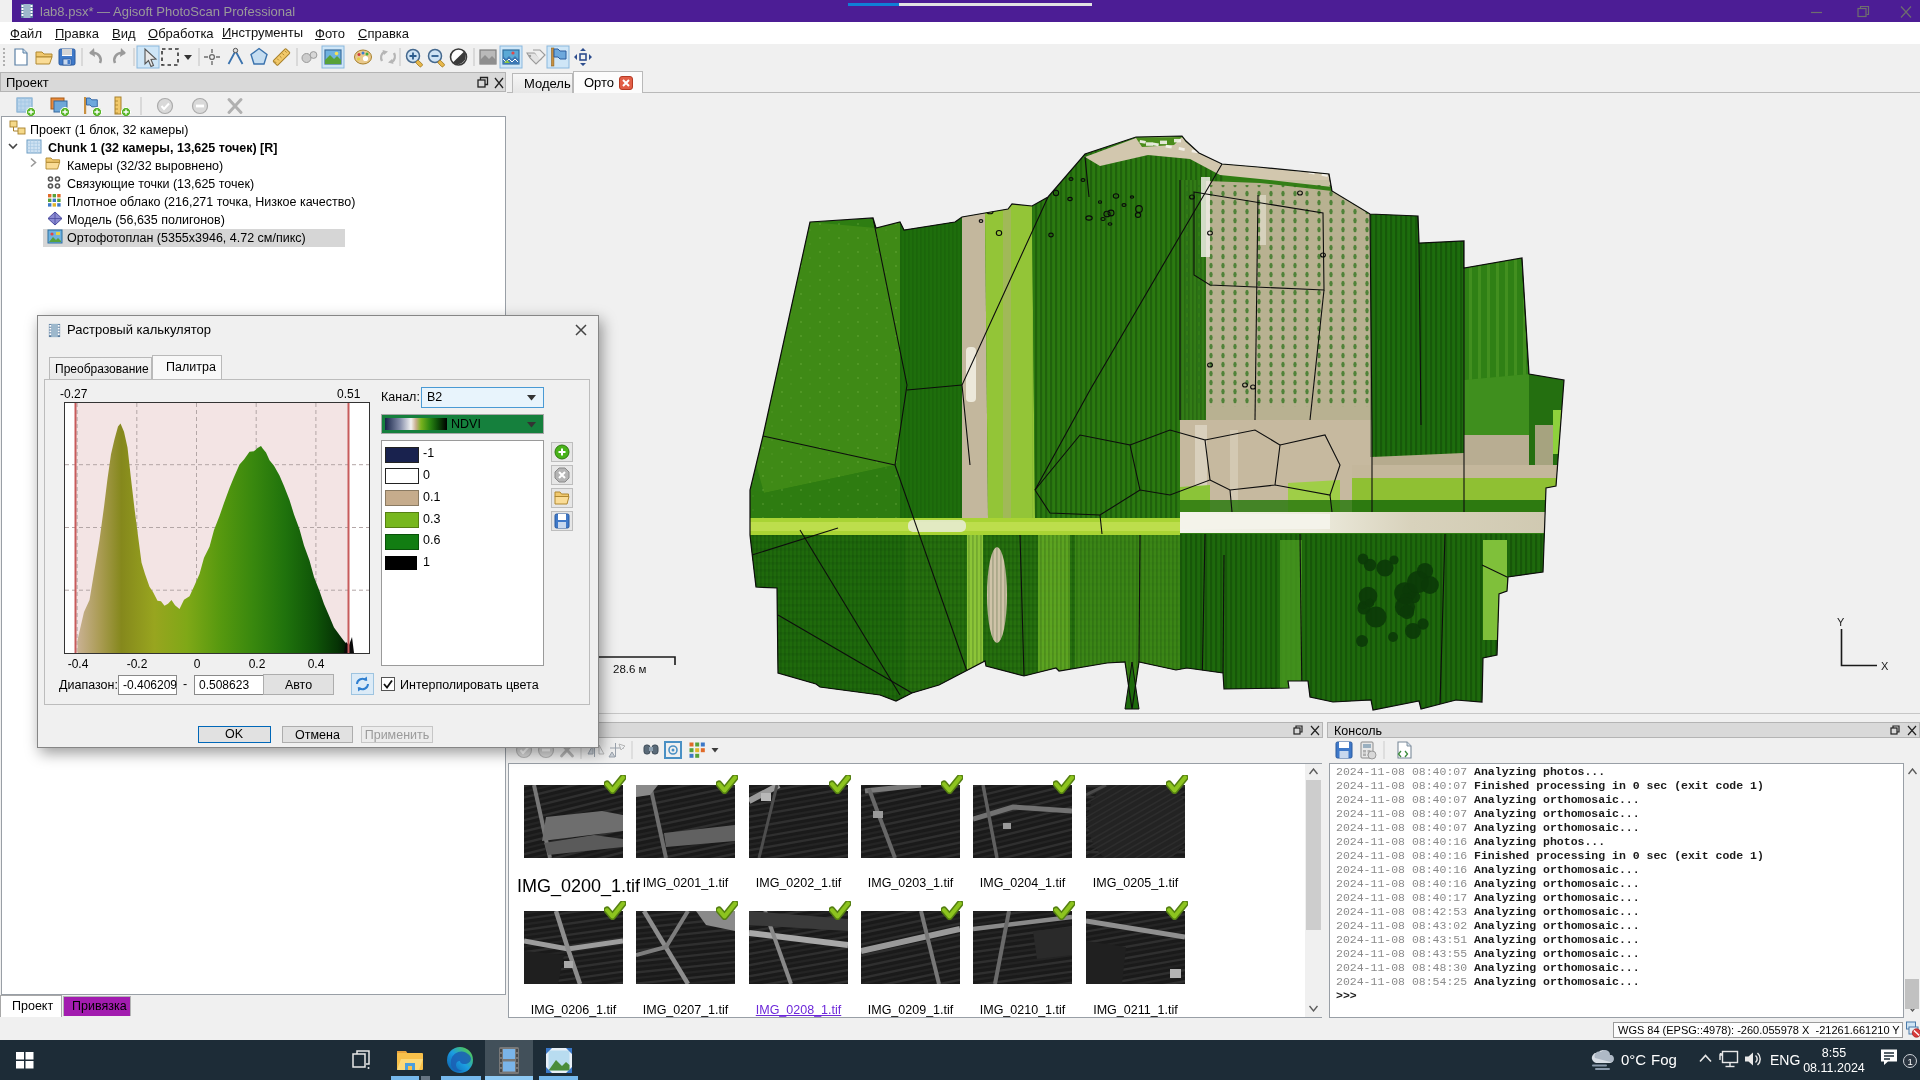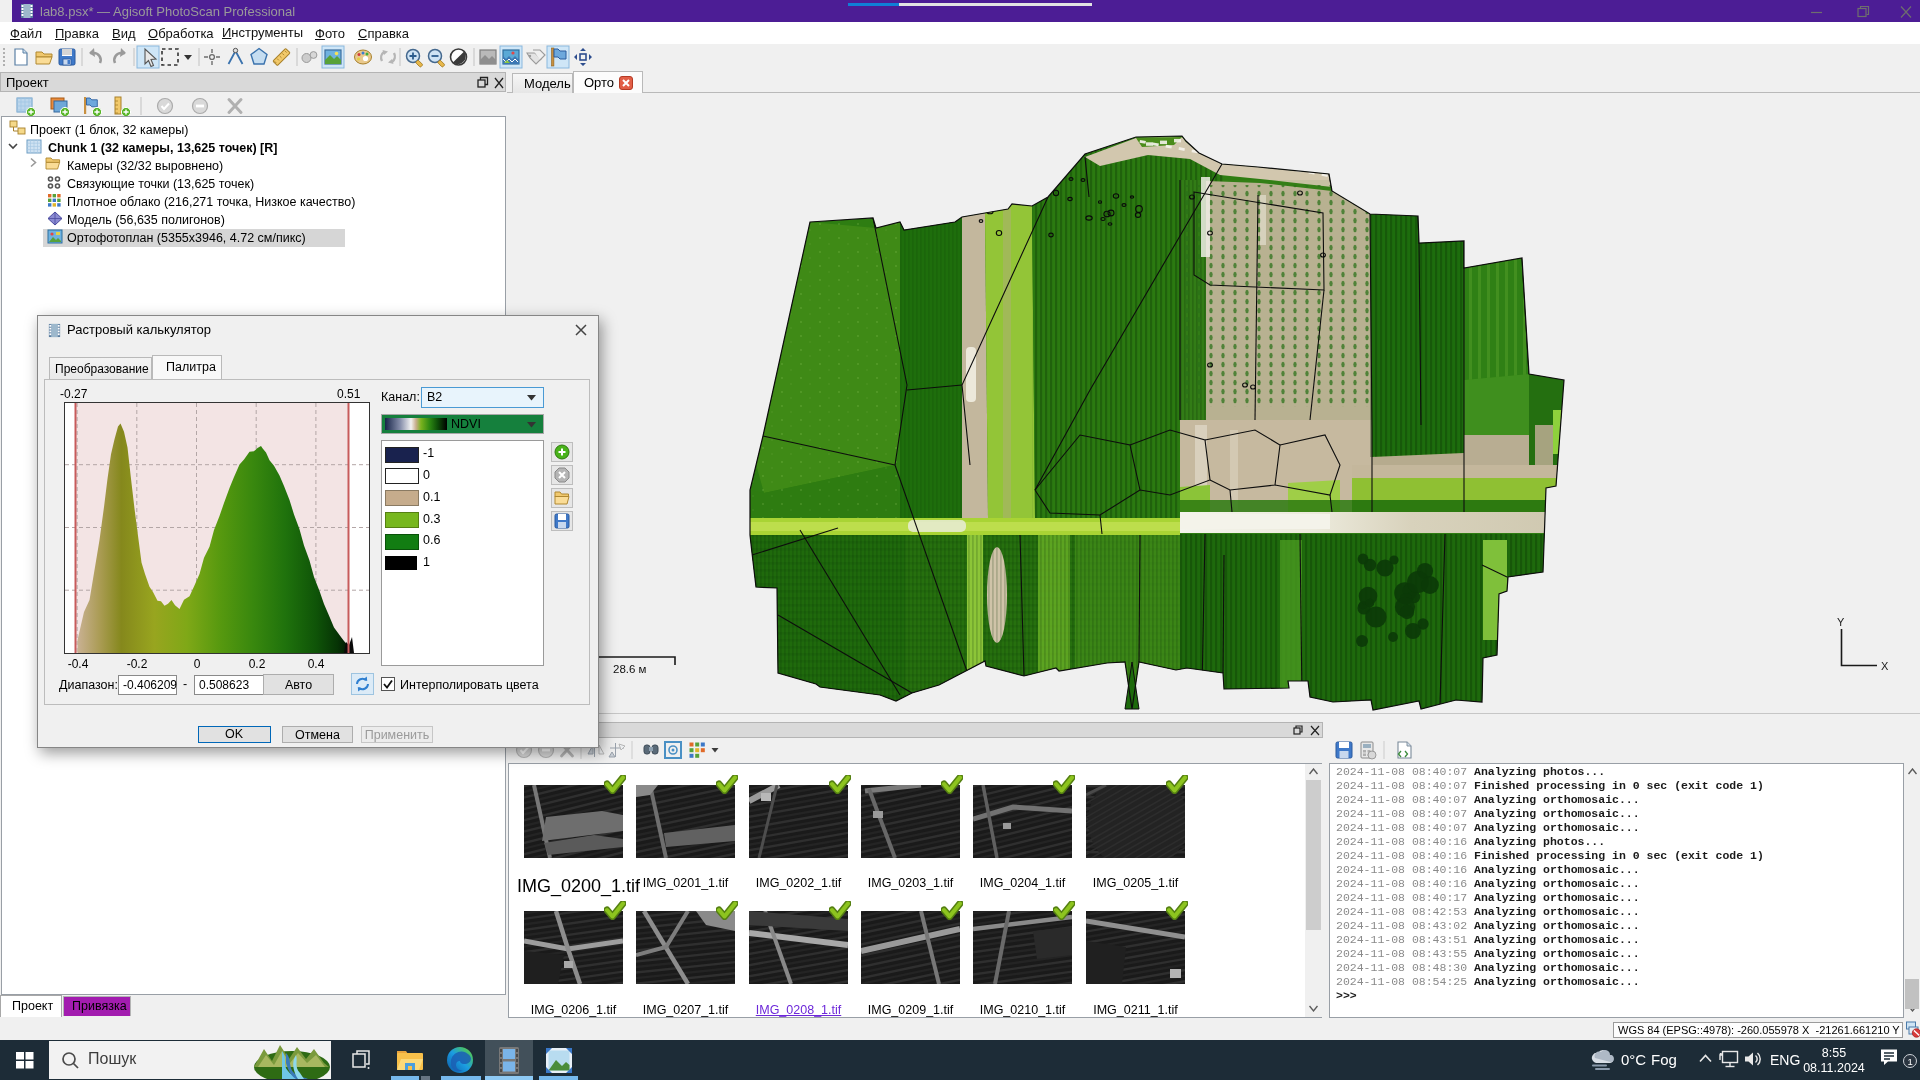--- a/index.html
+++ b/index.html
@@ -1034,20 +1034,28 @@
  <div class="ab" style="left:798px;top:694px;width:17px;height:253px;background:#f0f0f0;">
   <svg class="ab" style="left:4px;top:4px" width="9" height="8">
         <path d="M0.5 6 L4.5 1 L8.5 6" fill="none" stroke="#5a5a5a" stroke-width="1.4"></path>
       </svg>
   <svg class="ab" style="left:4px;top:241px" width="9" height="8">
         <path d="M0.5 1 L4.5 6 L8.5 1" fill="none" stroke="#5a5a5a" stroke-width="1.4"></path>
       </svg>
   <div class="ab" style="left:1px;top:16px;width:15px;height:150px;background:#cdcdcd;"></div>
  </div>
 
+ <div class="ab" style="left:820px;top:652px;width:593px;height:16px;background:#d9d9d9;border:1px solid #b4b4b4;box-sizing:border-box;">
+  <div class="tx" style="left:6px;top:1px;font-size:12.5px;">Консоль</div>
+  <svg class="ab" style="left:561px;top:2px" width="28" height="12" viewBox="0 0 28 12" stroke="#222" fill="none" stroke-width="1.2">
+        <rect x="2" y="3" width="6" height="6"></rect>
+        <path d="M4 3 v-2 h6 v6 h-2"></path>
+        <path d="M19 1 l8 9 M27 1 l-8 9"></path>
+      </svg>
+ </div>
  <svg class="ab" style="left:820px;top:668px" width="120" height="25" viewBox="0 0 120 25">
   <g transform="translate(17,12)">
         <rect x="-8" y="-8" width="16" height="16" rx="1.5" fill="#3f79c9" stroke="#2b5a9e"></rect>
         <rect x="-5" y="-8" width="10" height="6" fill="#fff"></rect>
         <rect x="-4.5" y="1" width="9" height="7" fill="#c8d8ee"></rect>
       </g>
   <g transform="translate(41,12)">
         <rect x="-7" y="-8" width="12" height="16" rx="1" fill="#e8e8e8" stroke="#8a8a8a"></rect>
         <rect x="-5" y="-6" width="8" height="4" fill="#9ab0c0"></rect>
         <rect x="-5" y="0" width="3" height="2.5" fill="#b0b0b0"></rect>
@@ -1283,35 +1291,20 @@
     </div>
 </div>
 
 <div class="ab" id="taskbar" style="left:0;top:1040px;width:1920px;height:40px;background:#1d2c37;">
  <svg class="ab" style="left:16px;top:12px" width="18" height="17" viewBox="0 0 18 17">
       <rect x="0" y="0" width="8" height="7.5" fill="#fff"></rect>
       <rect x="9.5" y="0" width="8" height="7.5" fill="#fff"></rect>
       <rect x="0" y="9" width="8" height="7.5" fill="#fff"></rect>
       <rect x="9.5" y="9" width="8" height="7.5" fill="#fff"></rect>
     </svg>
- <div class="ab" style="left:49px;top:1px;width:282px;height:38px;background:#f2f2f2;overflow:hidden;">
-  <svg class="ab" style="left:12px;top:10px" width="19" height="19" viewBox="0 0 19 19">
-        <circle cx="8" cy="8" r="6" fill="none" stroke="#4a4a4a" stroke-width="1.7"></circle>
-        <line x1="12.5" y1="12.5" x2="17" y2="17" stroke="#4a4a4a" stroke-width="1.7"></line>
-      </svg>
-  <div class="tx" style="left:39px;top:9px;font-size:16px;color:#3c3c3c;">Пошук</div>
-  <svg class="ab" style="left:203px;top:0px" width="79" height="38" viewBox="0 0 79 38">
-   <ellipse cx="40" cy="26" rx="38" ry="16" fill="#2e6b14"></ellipse>
-   <path d="M2 26 L12 8 L20 20 L28 4 L37 18 L45 6 L54 18 L62 8 L72 22 L77 26 Z" fill="#7a9a3c"></path>
-   <path d="M6 26 L14 14 L22 24 L30 10 L38 22 L46 12 L55 22 L64 14 L73 26 Z" fill="#a8b860"></path>
-   <path d="M30 10 C36 18 30 24 36 30 C40 36 48 36 54 38 L30 38 Z" fill="#6ec6e8"></path>
-   <path d="M34 12 C40 18 36 26 42 32 C46 36 52 36 56 38 L44 38 C38 34 36 28 34 22 Z" fill="#3a7ab8"></path>
-   <path d="M44 14 C46 20 42 26 48 32 L52 38 L46 38 C42 32 40 24 42 18 Z" fill="#8ed8ea"></path>
-  </svg>
- </div>
  <svg class="ab" style="left:352px;top:10px" width="22" height="21" viewBox="0 0 22 21" fill="none" stroke="#e8e8e8" stroke-width="1.5">
   <rect x="1" y="4" width="12" height="13"></rect>
       <path d="M5 4 v-3 h12 v13 h-3"></path>
       <circle cx="16.5" cy="18" r="1" fill="#e8e8e8" stroke="none"></circle>
  </svg>
  <svg class="ab" style="left:396px;top:8px" width="28" height="25" viewBox="0 0 28 25">
   <path d="M1 3 h9 l2 3 h-11 z" fill="#e8a33d"></path>
   <rect x="1" y="5" width="26" height="17" rx="1" fill="#f8c04a"></rect>
   <path d="M1 22 L5 11 h22 l-4 11 z" fill="#fcd97a"></path>
   <rect x="9" y="15" width="10" height="7" fill="#4a9ede"></rect>

